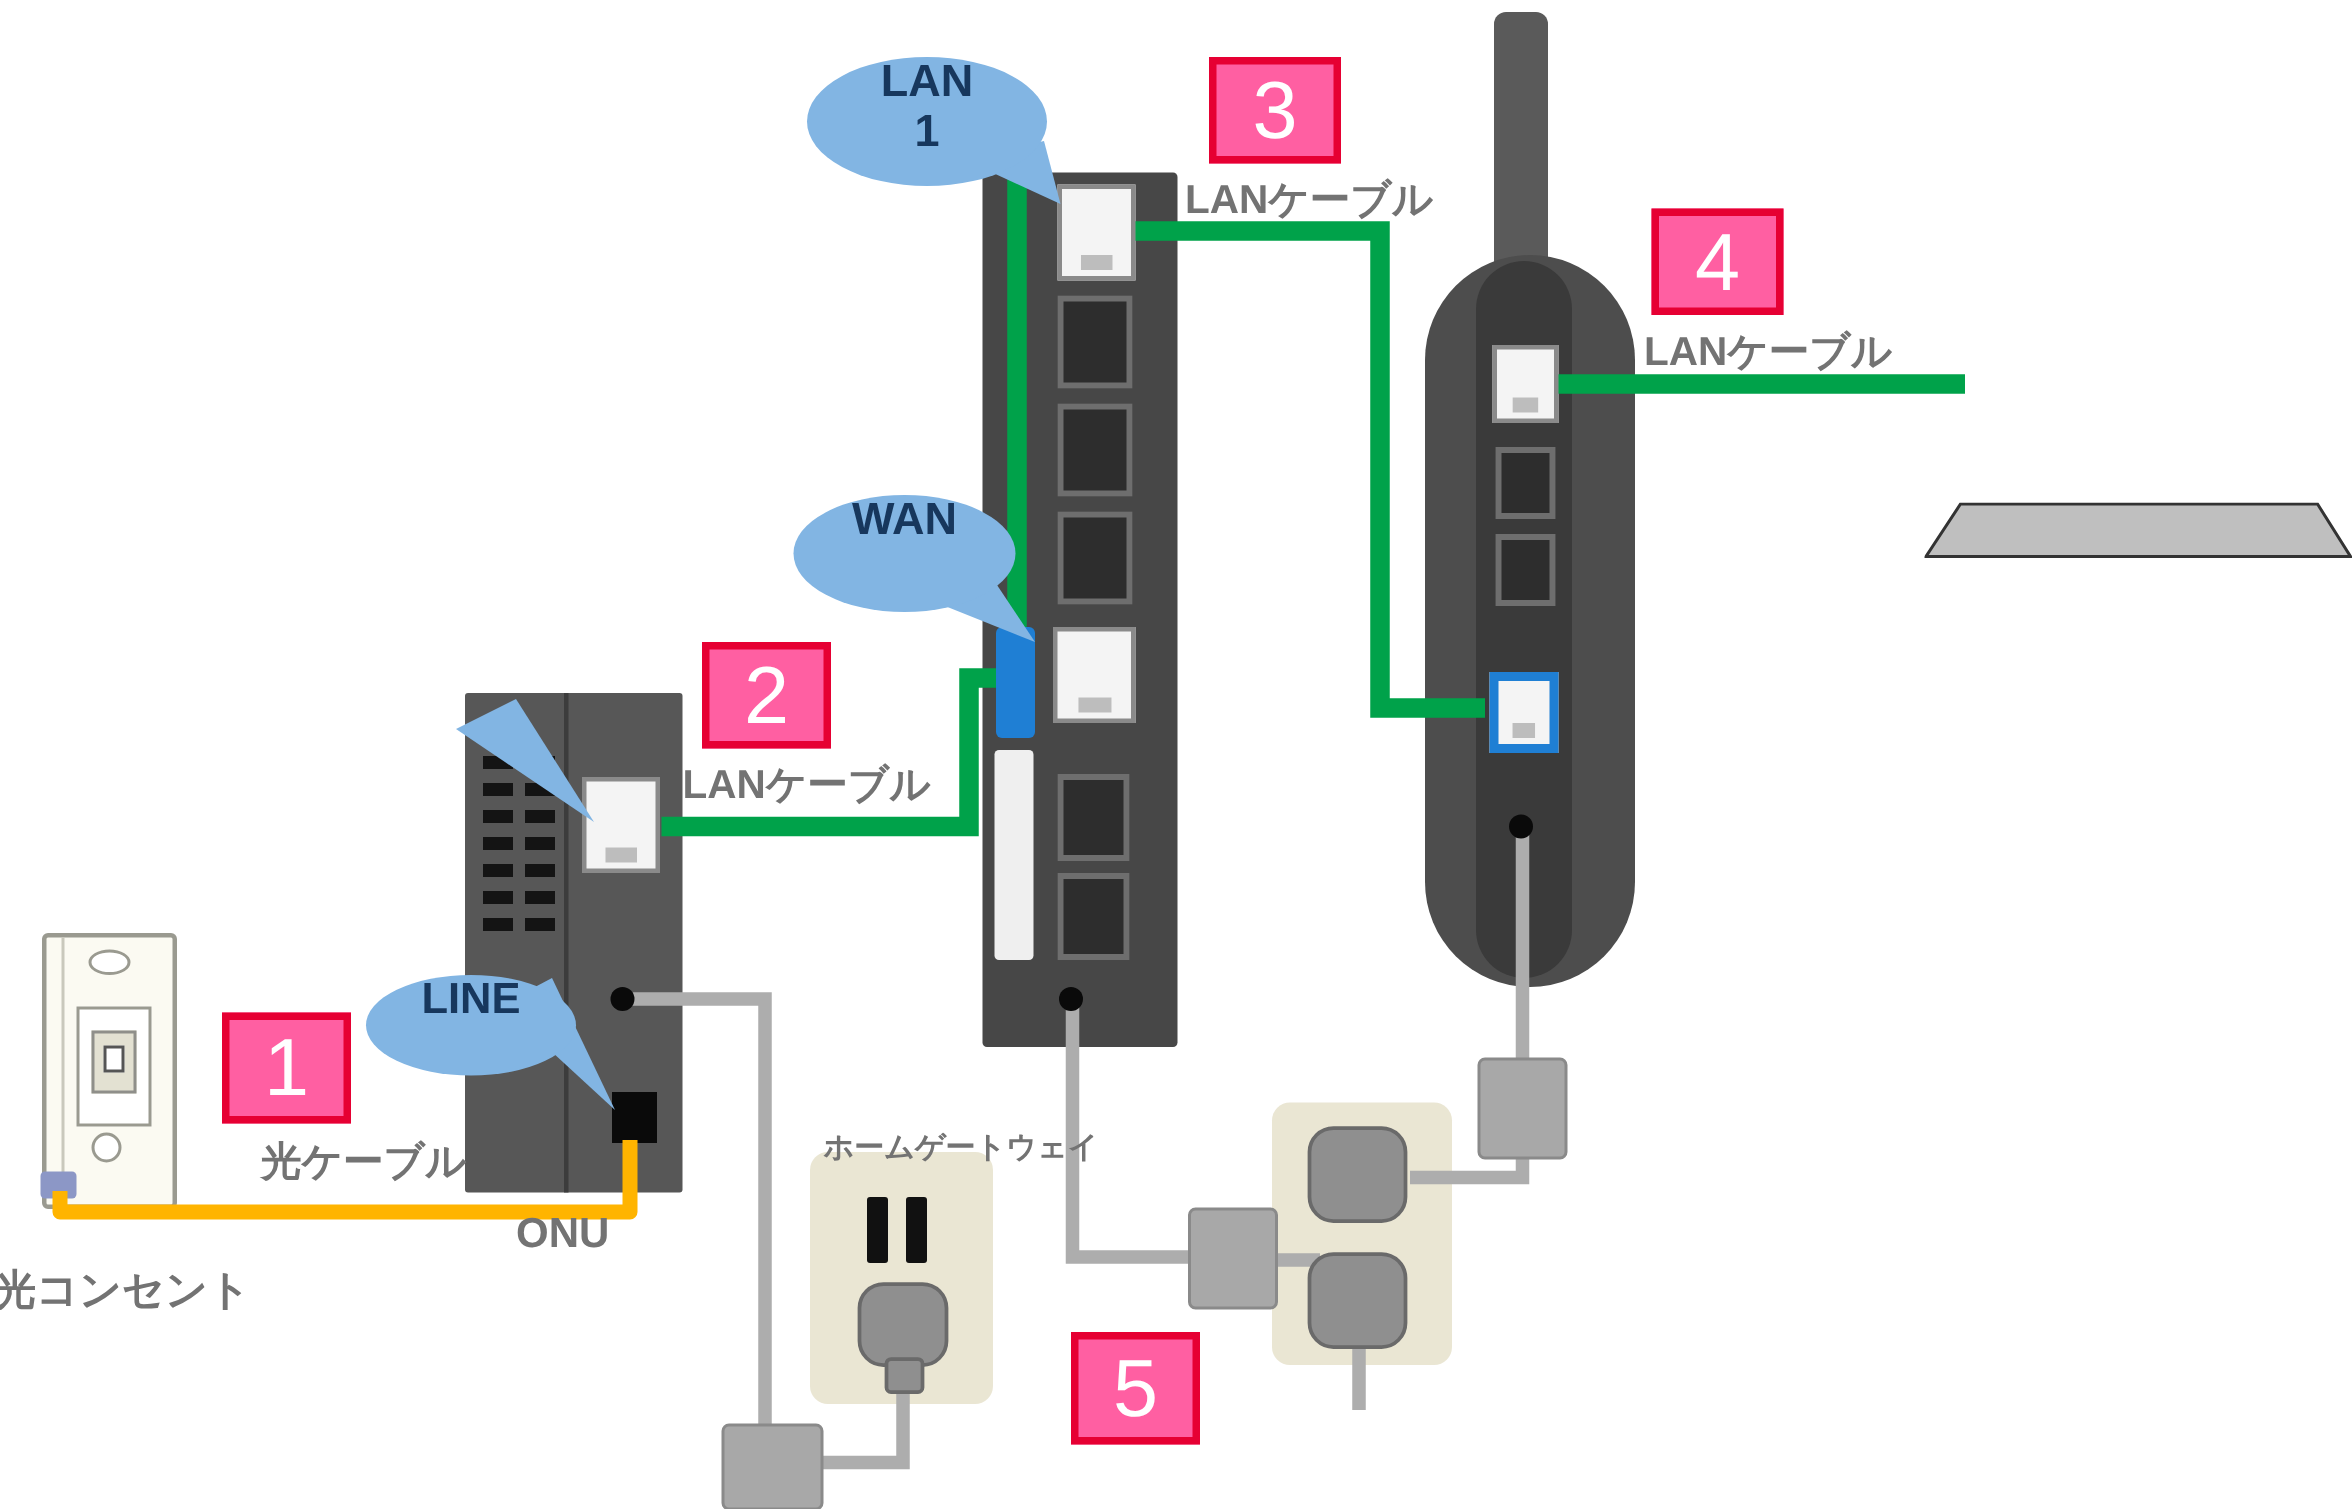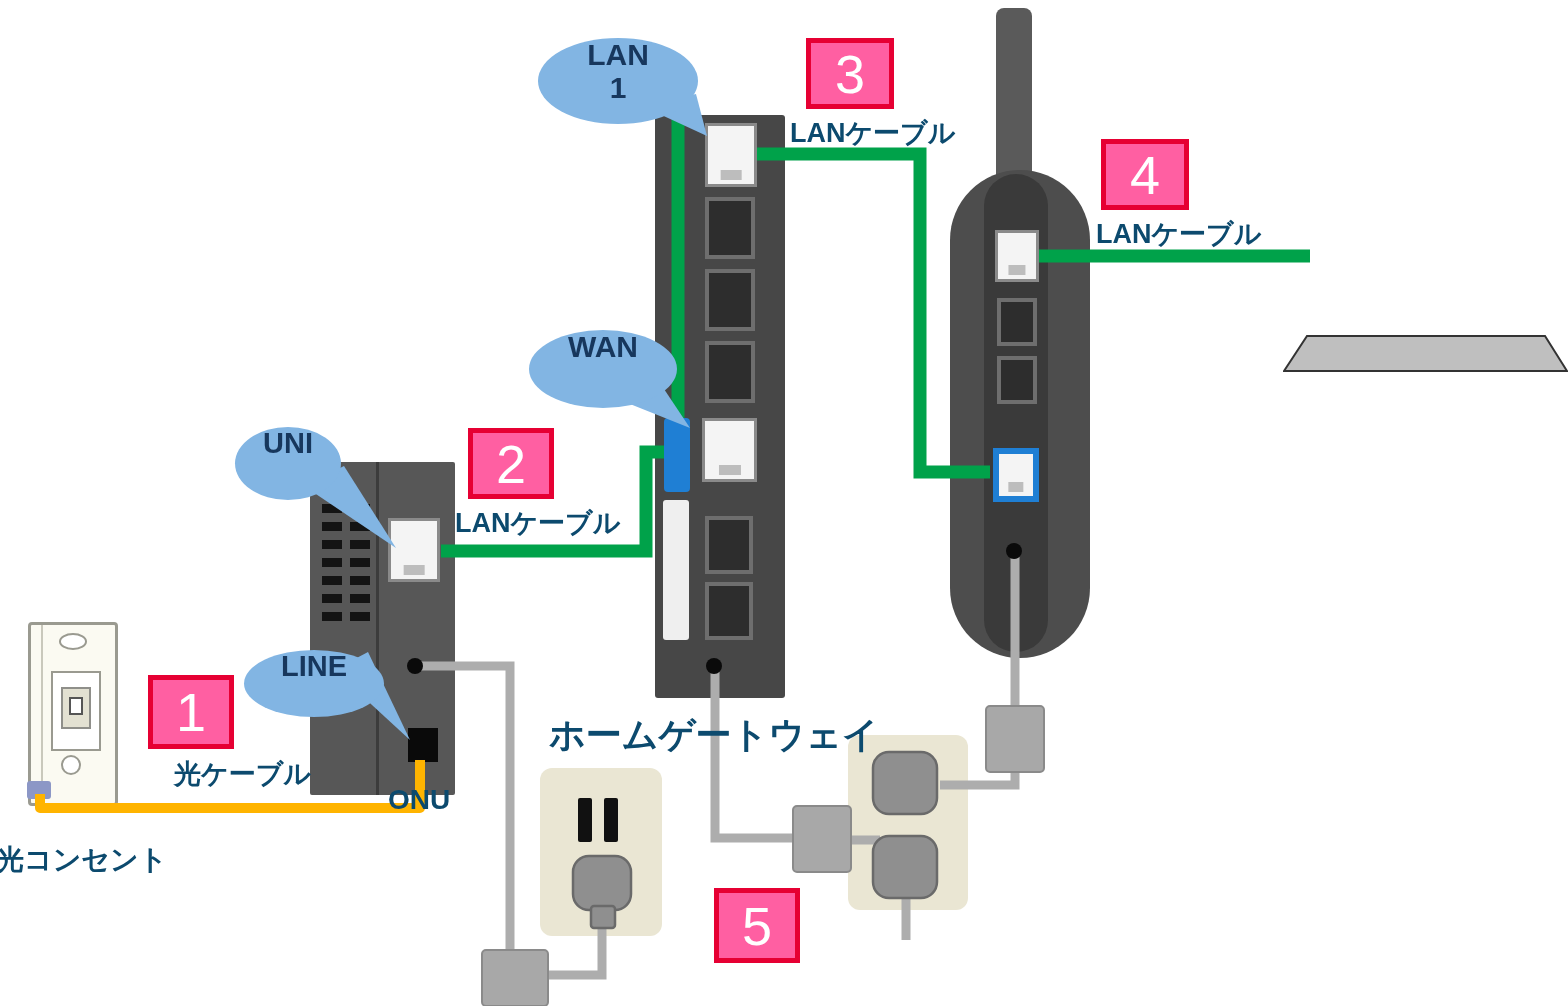--- a/index.html
+++ b/index.html
@@ -83,28 +83,28 @@
   .bubble-line{left:244px;top:650px;width:140px;height:67px;font-size:29px;}
 
   .step{position:absolute;z-index:3;background:#FF5FA2;border:5px solid #E60033;color:#fff;box-sizing:border-box;
     display:flex;align-items:center;justify-content:center;font-size:54px;}
   .step1{left:148px;top:675px;width:86px;height:74px;}
   .step2{left:468px;top:428px;width:86px;height:71px;}
   .step3{left:806px;top:38px;width:88px;height:71px;}
   .step4{left:1101px;top:139px;width:88px;height:71px;}
   .step5{left:714px;top:888px;width:86px;height:75px;}
 
-  .txt{position:absolute;z-index:3;font-weight:bold;color:#0c4a6e;white-space:nowrap;}
+  .txt{position:absolute;z-index:3;font-weight:bold;color:#737373;white-space:nowrap;}
   .lbl-optical-cable{left:162px;top:756px;font-size:27px;margin-left:12px;}
   .lbl-lan2{left:455px;top:505px;font-size:27px;}
   .lbl-lan3{left:790px;top:115px;font-size:27px;}
   .lbl-lan4{left:1096px;top:216px;font-size:27px;}
   .lbl-outlet{left:-4px;top:841px;font-size:28px;}
-  .lbl-onu{left:344px;top:784px;font-size:28px;margin-left:44px;}
-  .lbl-gateway{left:549px;top:711px;font-size:36px;}
+  .lbl-onu{left:344px;top:806px;font-size:28px;}
+  .lbl-gateway{left:549px;top:751px;font-size:20px;}
   .lbl-router{left:1044px;top:660px;font-size:28px;}
 </style>
 </head>
 <body>
 
 <div class="stage">
 
   <div class="dev optical-outlet">
     <div class="oo-divider"></div>
     <div class="oo-screw-top"></div>
@@ -206,23 +206,20 @@
 
   <div class="bubble bubble-lan1">
     <div>
       <span>LAN</span><br>
       <span>1</span>
     </div>
   </div>
   <div class="bubble bubble-wan">
     <span>WAN</span>
   </div>
-  <div class="bubble bubble-uni">
-    <span>UNI</span>
-  </div>
   <div class="bubble bubble-line">
     <span>LINE</span>
   </div>
 
   <div class="step step1">1</div>
   <div class="step step2">2</div>
   <div class="step step3">3</div>
   <div class="step step4">4</div>
   <div class="step step5">5</div>
 

